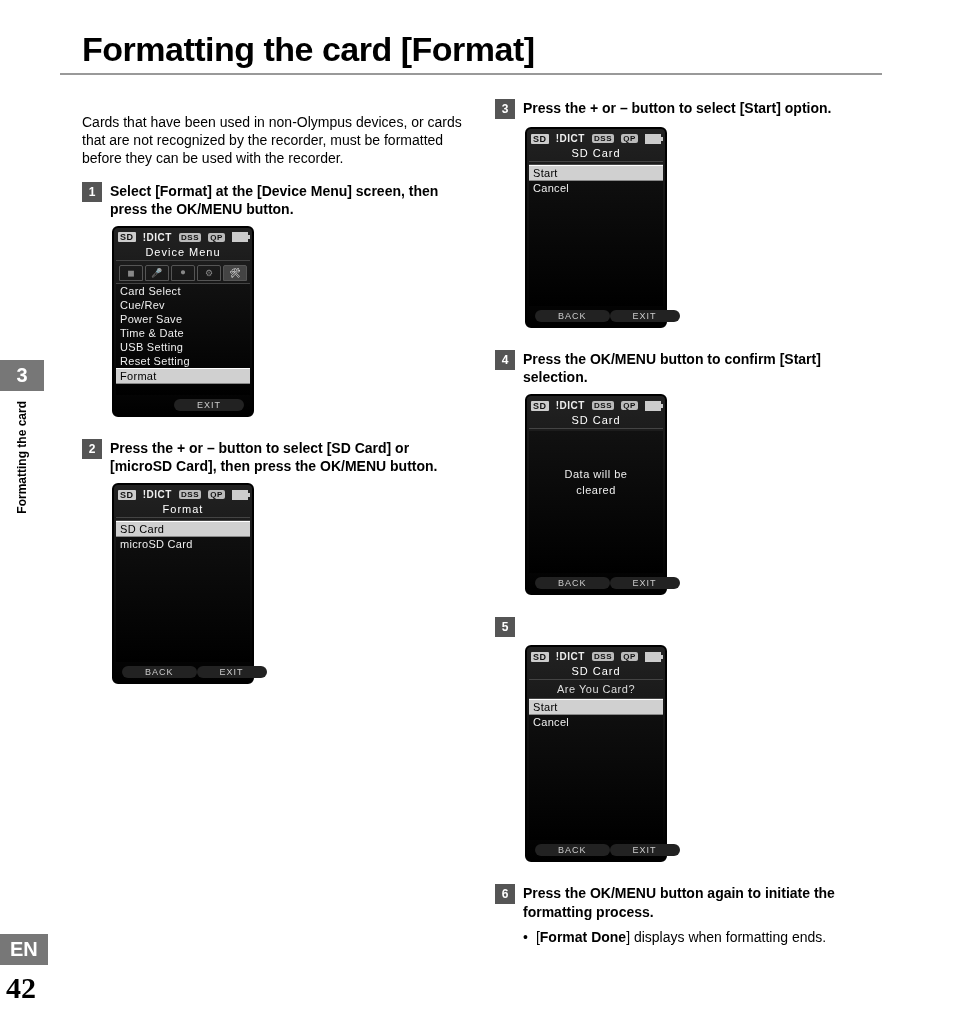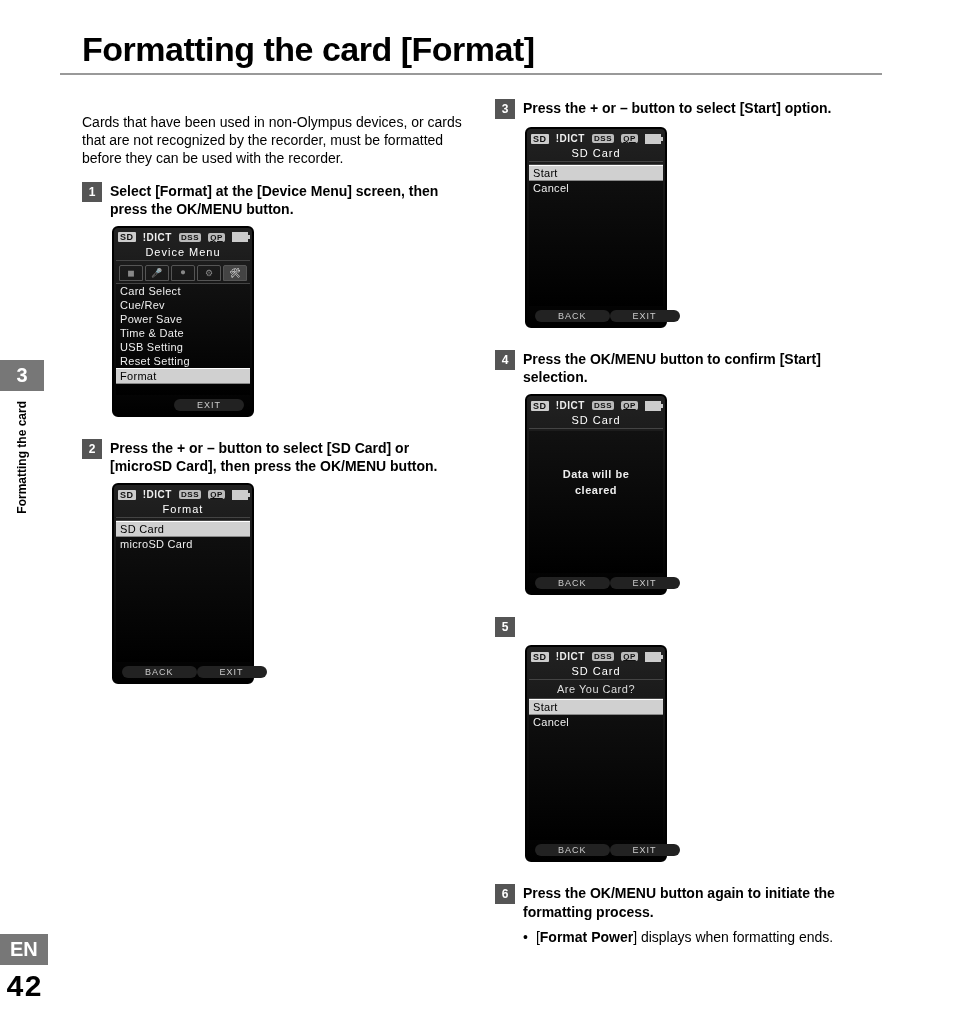--- a/index.html
+++ b/index.html
@@ -98,21 +98,21 @@
     display: flex;
     align-items: center;
     justify-content: space-between;
     padding: 2px 2px 3px 2px;
     font-size: 9px;
     letter-spacing: 0.5px;
   }
   .lcd-status .sd { background:#ccc;color:#111;padding:0 2px;border-radius:1px;font-weight:700; }
   .lcd-status .dict { font-weight:700;font-size:10px;color:#eee; }
   .lcd-status .dss { background:#bbb;color:#111;padding:0 2px;border-radius:2px;font-size:8px;font-weight:700; }
-  .lcd-status .qp { background:#bbb;color:#111;padding:0 2px;border-radius:2px;font-size:8px;font-weight:700;text-decoration:underline; }
+  .lcd-status .qp { background:#bbb;color:#111;padding:0 2px;border-radius:2px;font-size:8px;font-weight:700; }
   .lcd-status .bat {
     width:14px;height:8px;border:1px solid #ccc;position:relative;display:inline-block;
   }
   .lcd-status .bat::after{
     content:"";position:absolute;right:-3px;top:2px;width:2px;height:4px;background:#ccc;
   }
   .lcd-status .bat > span{background:#ccc;display:block;height:100%;}
   .lcd-title {
     text-align: center;
     font-size: 11px;
@@ -152,21 +152,21 @@
     color:#eee;
     letter-spacing:0.3px;
   }
   .menu-item.sel {
     background: #d0d0d0;
     color: #000;
     border-top:1px solid #fff;
     border-bottom:1px solid #888;
   }
   .lcd-message {
-    text-align:center;color:#eee;font-size:11px;padding-top:36px;letter-spacing:0.5px;line-height:1.4;font-weight:bold;
+    text-align:center;color:#eee;font-size:11px;padding-top:36px;letter-spacing:0.5px;line-height:1.4;
   }
   .lcd-softkeys {
     display:flex;justify-content:space-between;
     font-size:9px;color:#ccc;padding:4px 6px 2px 6px;
   }
   .lcd-softkeys span{
     background:#222;padding:1px 23px;border-radius:6px;letter-spacing:1px;
   }
 
   
@@ -197,21 +197,21 @@
     position:absolute;
     left:0;
     bottom:18px;
   }
   .footer .lang {
     background:#777;color:#fff;font-weight:700;font-size:20px;
     display:inline-block;padding:4px 10px;
   }
   .footer .pagenum {
     font-size:30px;font-weight:800;
-    font-family:Liberation Mono, monospace;
+    font-family:Liberation Serif, serif;
     display:block;margin-top:6px;padding-left:6px;
   }
 </style>
 </head>
 <body>
 
 <div class="page">
   <h1 class="title">Formatting the card [Format]</h1>
   <hr class="title-rule">
 
@@ -381,21 +381,21 @@
             </div>
           </div>
         </div>
         <div class="step">
           <div class="step-head">
             <span class="step-num">6</span>
             <span class="step-text">Press the OK/MENU button again to initiate the formatting process.</span>
           </div>
           <div class="bullet-row">
             <span>•</span>
-            <span>[<span class="bold">Format Power</span>] displays when formatting ends.</span>
+            <span>[<span class="bold">Format Done</span>] displays when formatting ends.</span>
           </div>
         </div>
       </div>
   </div>
 
   <div class="side-tab">
     <span class="chapnum">3</span>
     <span class="chaplabel">Formatting the card</span>
   </div>
 

